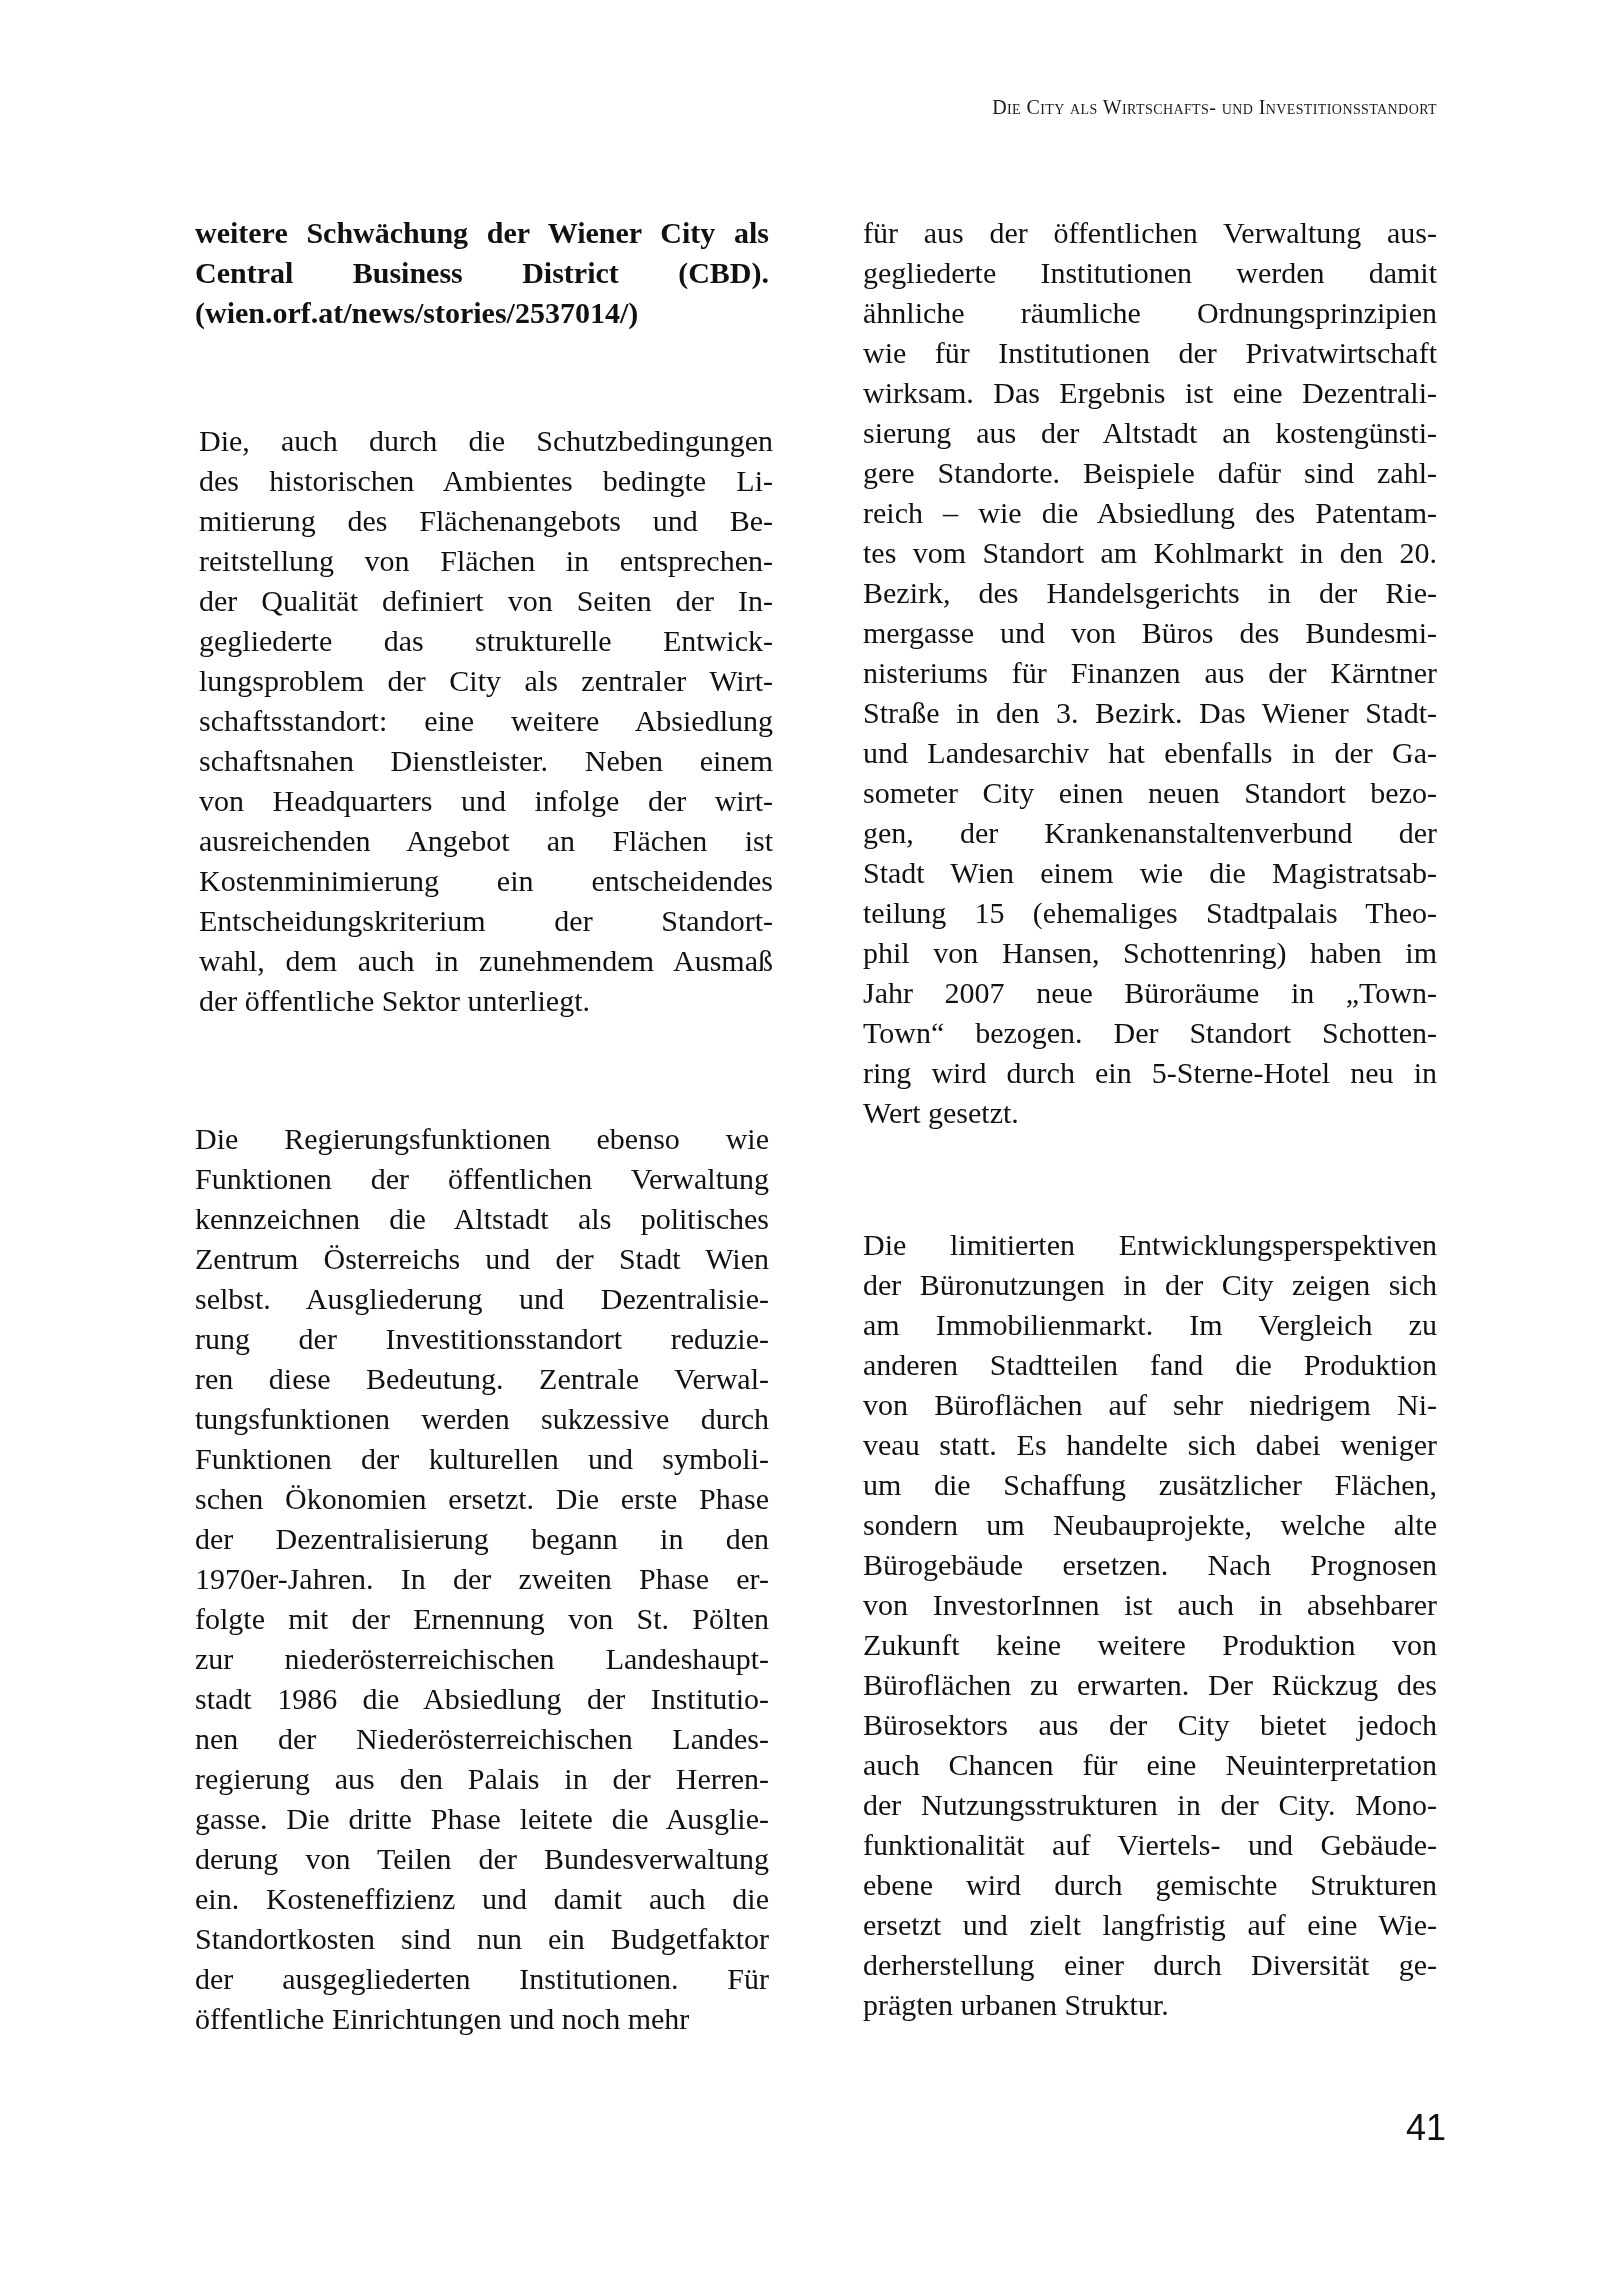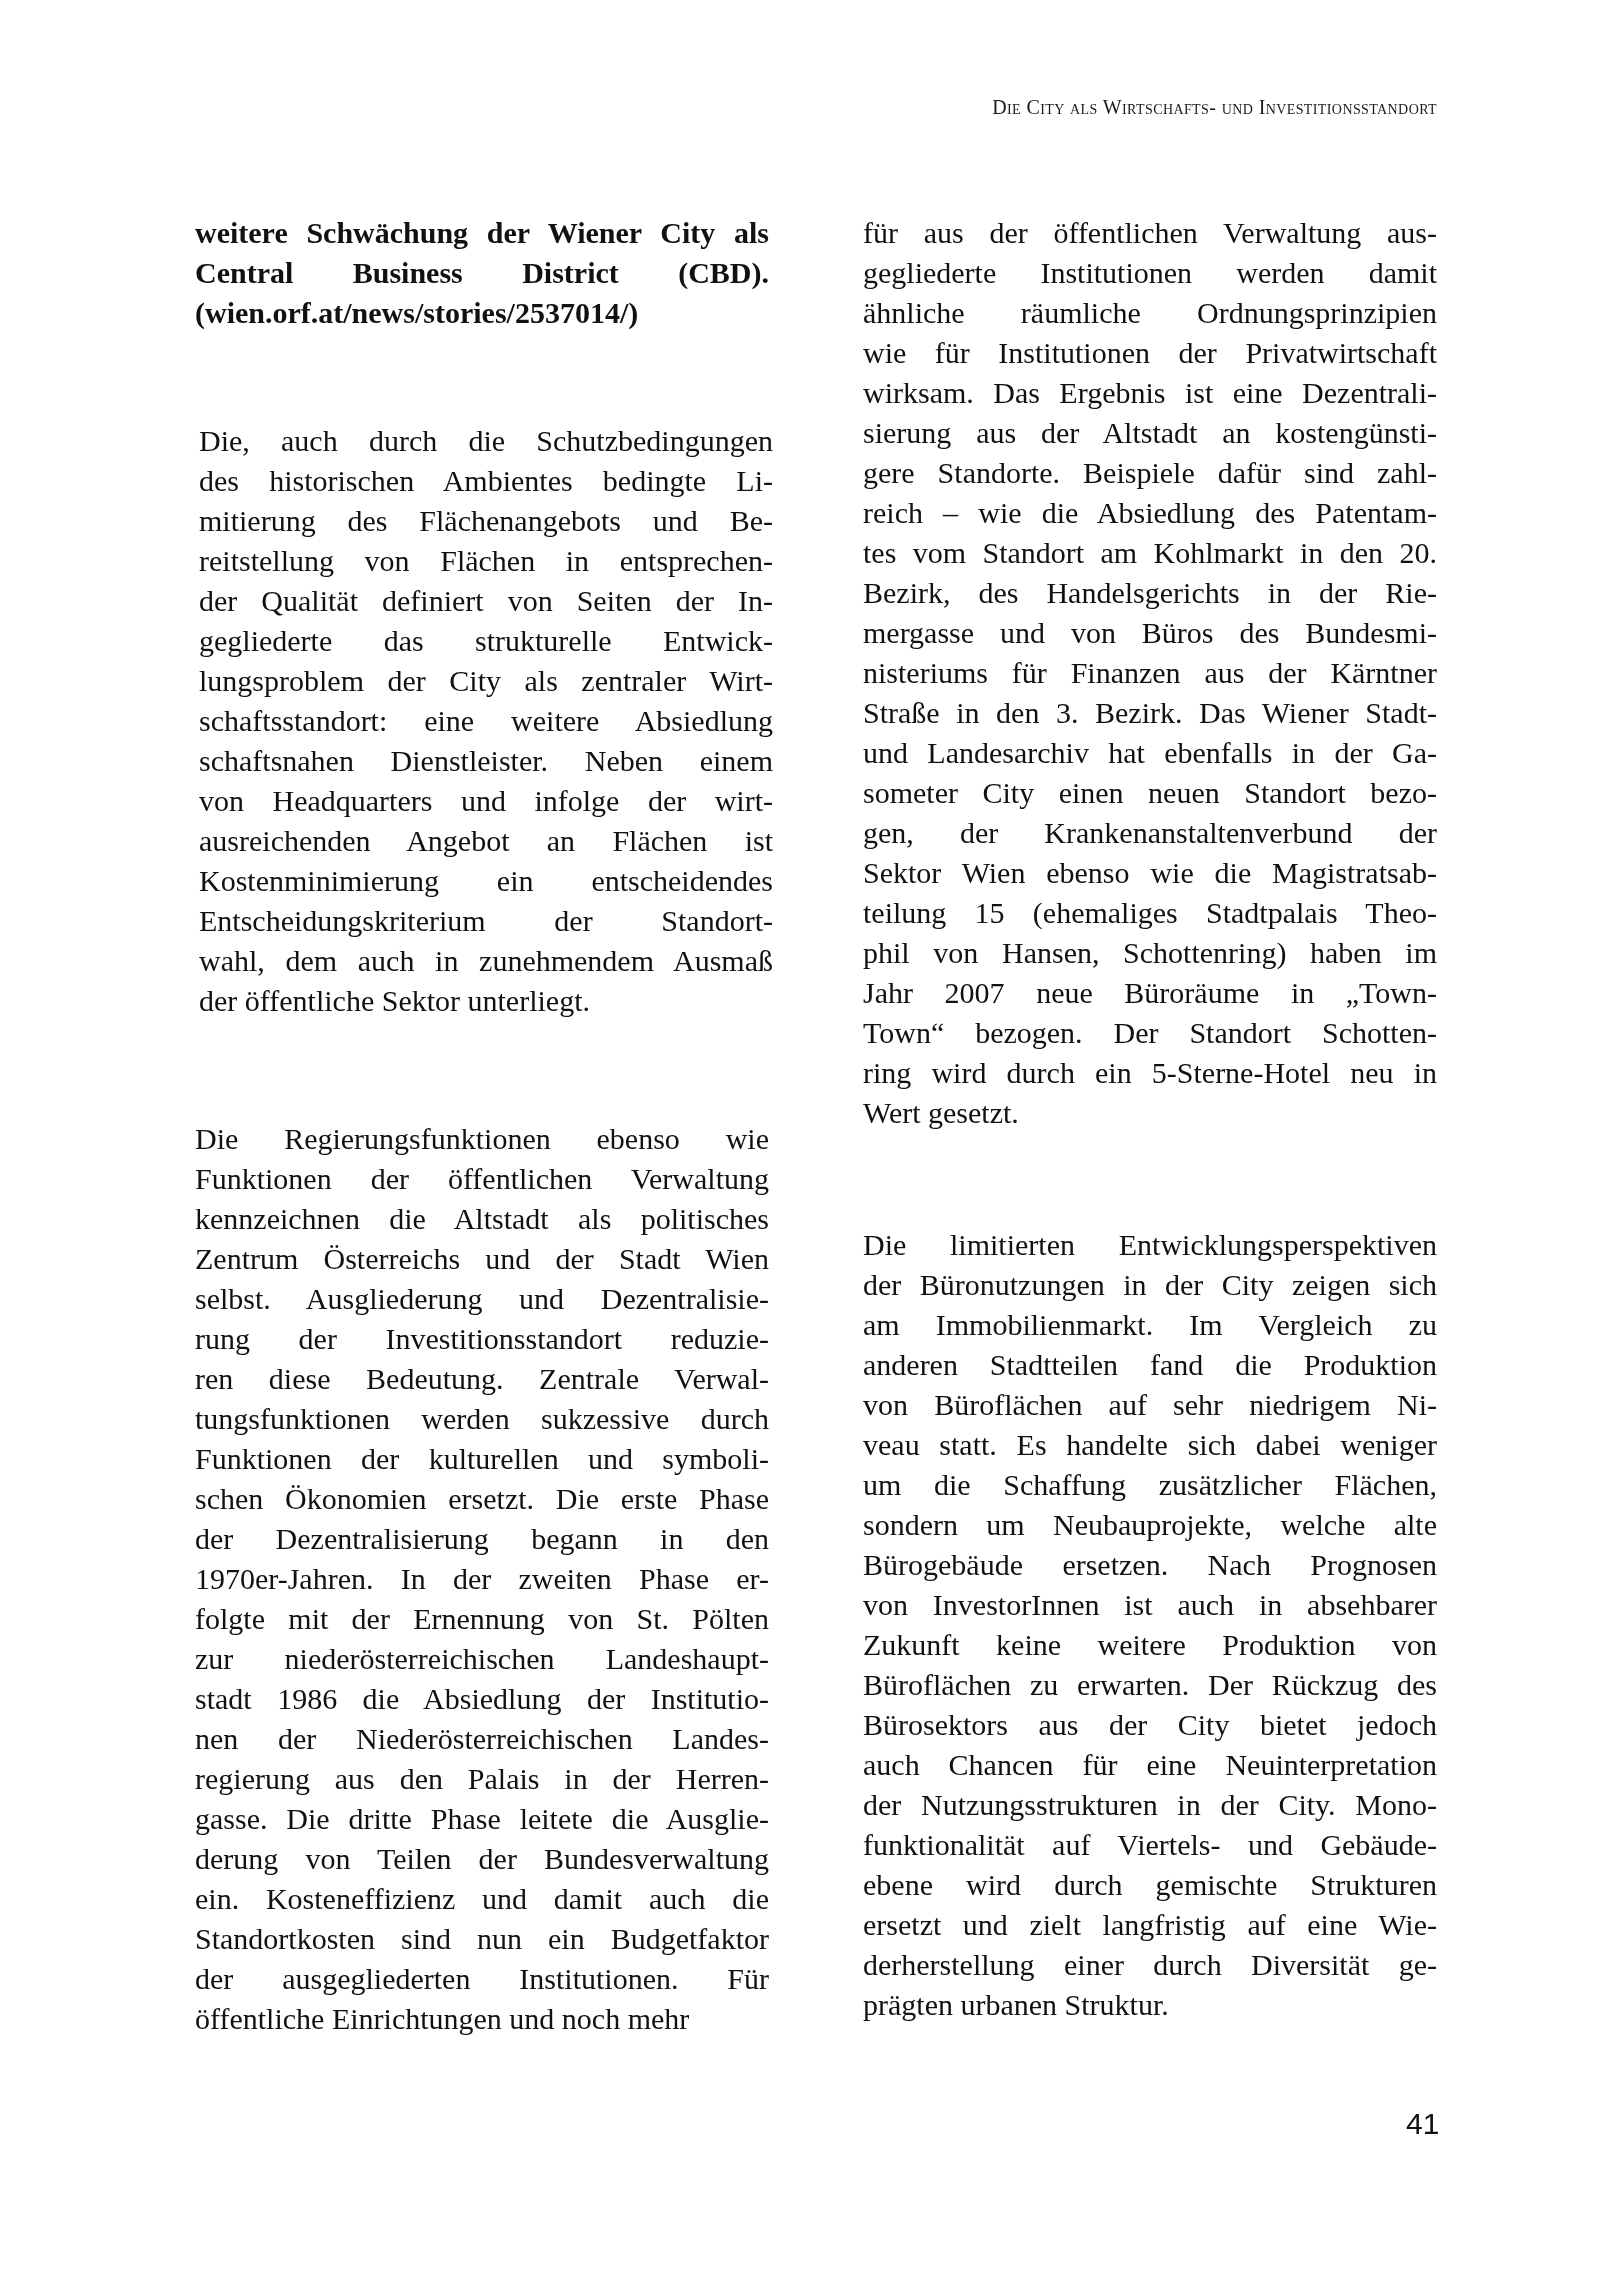--- a/index.html
+++ b/index.html
@@ -16,21 +16,21 @@
     font-size: 30px; line-height: 40px; color: #111;
   }
   .col.left { left: 195px; }
   .col.right { left: 863px; }
   .para { margin: 0; }
   .line { display: block; white-space: nowrap; text-align: justify; text-align-last: justify; }
   .line.last { text-align-last: left; }
   .page-number {
     position: absolute; top: 2107px; left: 1406px;
     font-family: "Liberation Sans", "DejaVu Sans", sans-serif;
-    font-size: 30px; color: #111;
+    font-size: 36px; color: #111;
   }
 </style>
 </head>
 <body>
 
 <div class="header">Die City als Wirtschafts- und Investitionsstandort</div>
 
 <div class="col left" style="top: 213px;">
   <div class="para" style="position:absolute; top:0px; left:0; width:574px;font-weight:bold;">
       <span class="line">weitere Schwächung der Wiener City als</span>
@@ -92,21 +92,21 @@
       <span class="line">gere Standorte. Beispiele dafür sind zahl-</span>
       <span class="line">reich – wie die Absiedlung des Patentam-</span>
       <span class="line">tes vom Standort am Kohlmarkt in den 20.</span>
       <span class="line">Bezirk, des Handelsgerichts in der Rie-</span>
       <span class="line">mergasse und von Büros des Bundesmi-</span>
       <span class="line">nisteriums für Finanzen aus der Kärntner</span>
       <span class="line">Straße in den 3. Bezirk. Das Wiener Stadt-</span>
       <span class="line">und Landesarchiv hat ebenfalls in der Ga-</span>
       <span class="line">someter City einen neuen Standort bezo-</span>
       <span class="line">gen, der Krankenanstaltenverbund der</span>
-      <span class="line">Sektor Wien ebenso wie die Magistratsab-</span>
+      <span class="line">Stadt Wien einem wie die Magistratsab-</span>
       <span class="line">teilung 15 (ehemaliges Stadtpalais Theo-</span>
       <span class="line">phil von Hansen, Schottenring) haben im</span>
       <span class="line">Jahr 2007 neue Büroräume in „Town-</span>
       <span class="line">Town“ bezogen. Der Standort Schotten-</span>
       <span class="line">ring wird durch ein 5-Sterne-Hotel neu in</span>
       <span class="line last">Wert gesetzt.</span>
     </div>
   <div class="para" style="position:absolute; top:1012px; left:0; width:574px;">
       <span class="line">Die limitierten Entwicklungsperspektiven</span>
       <span class="line">der Büronutzungen in der City zeigen sich</span>

